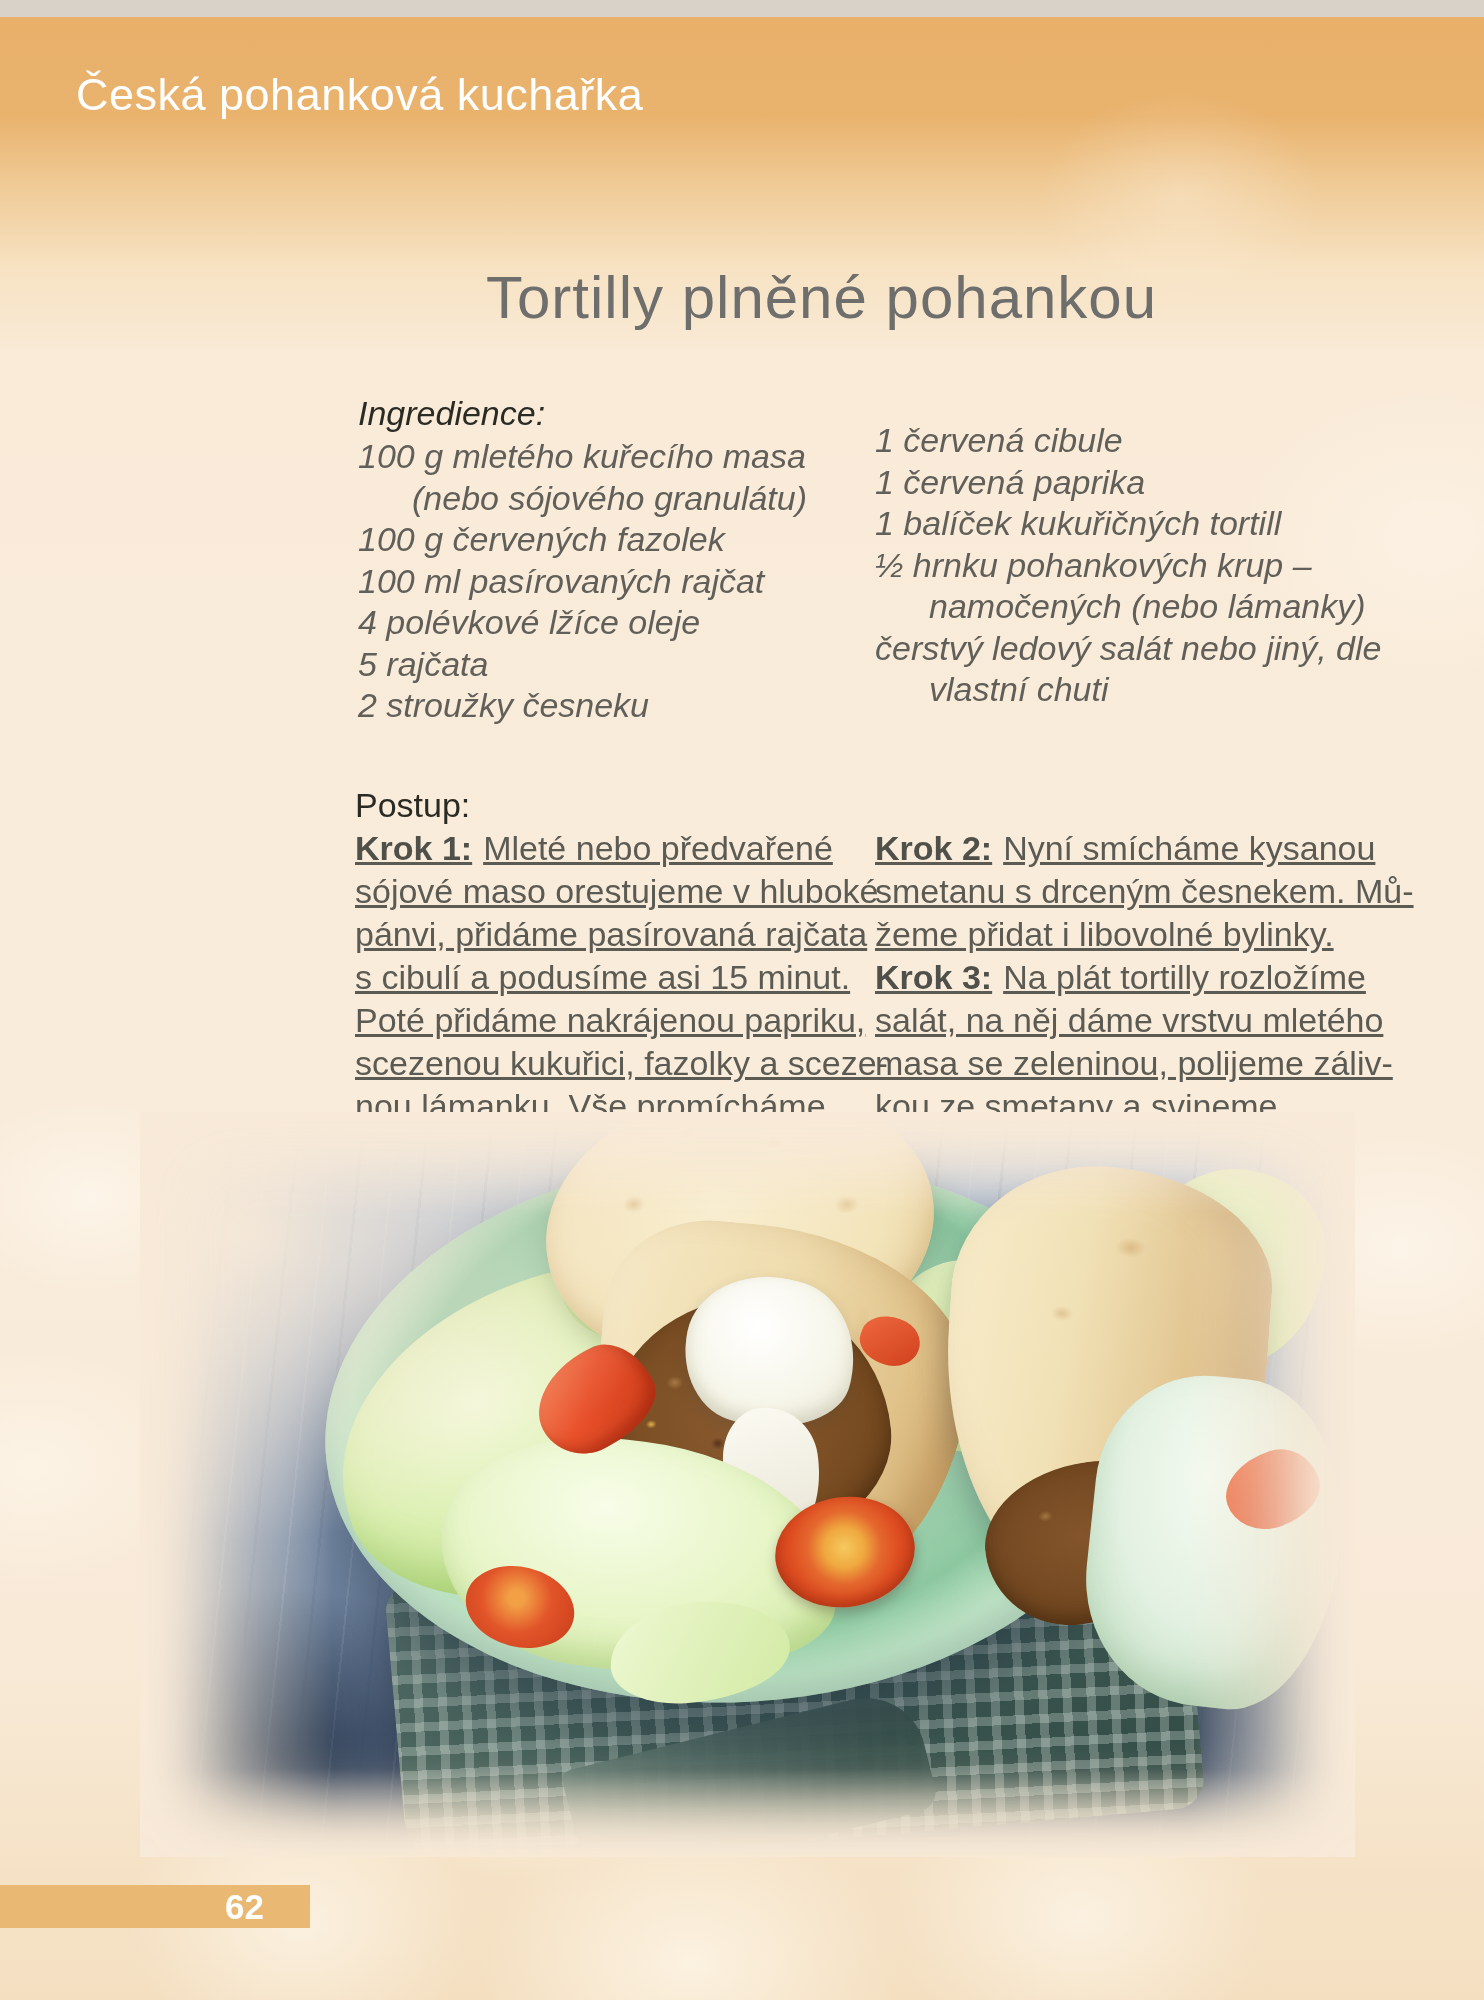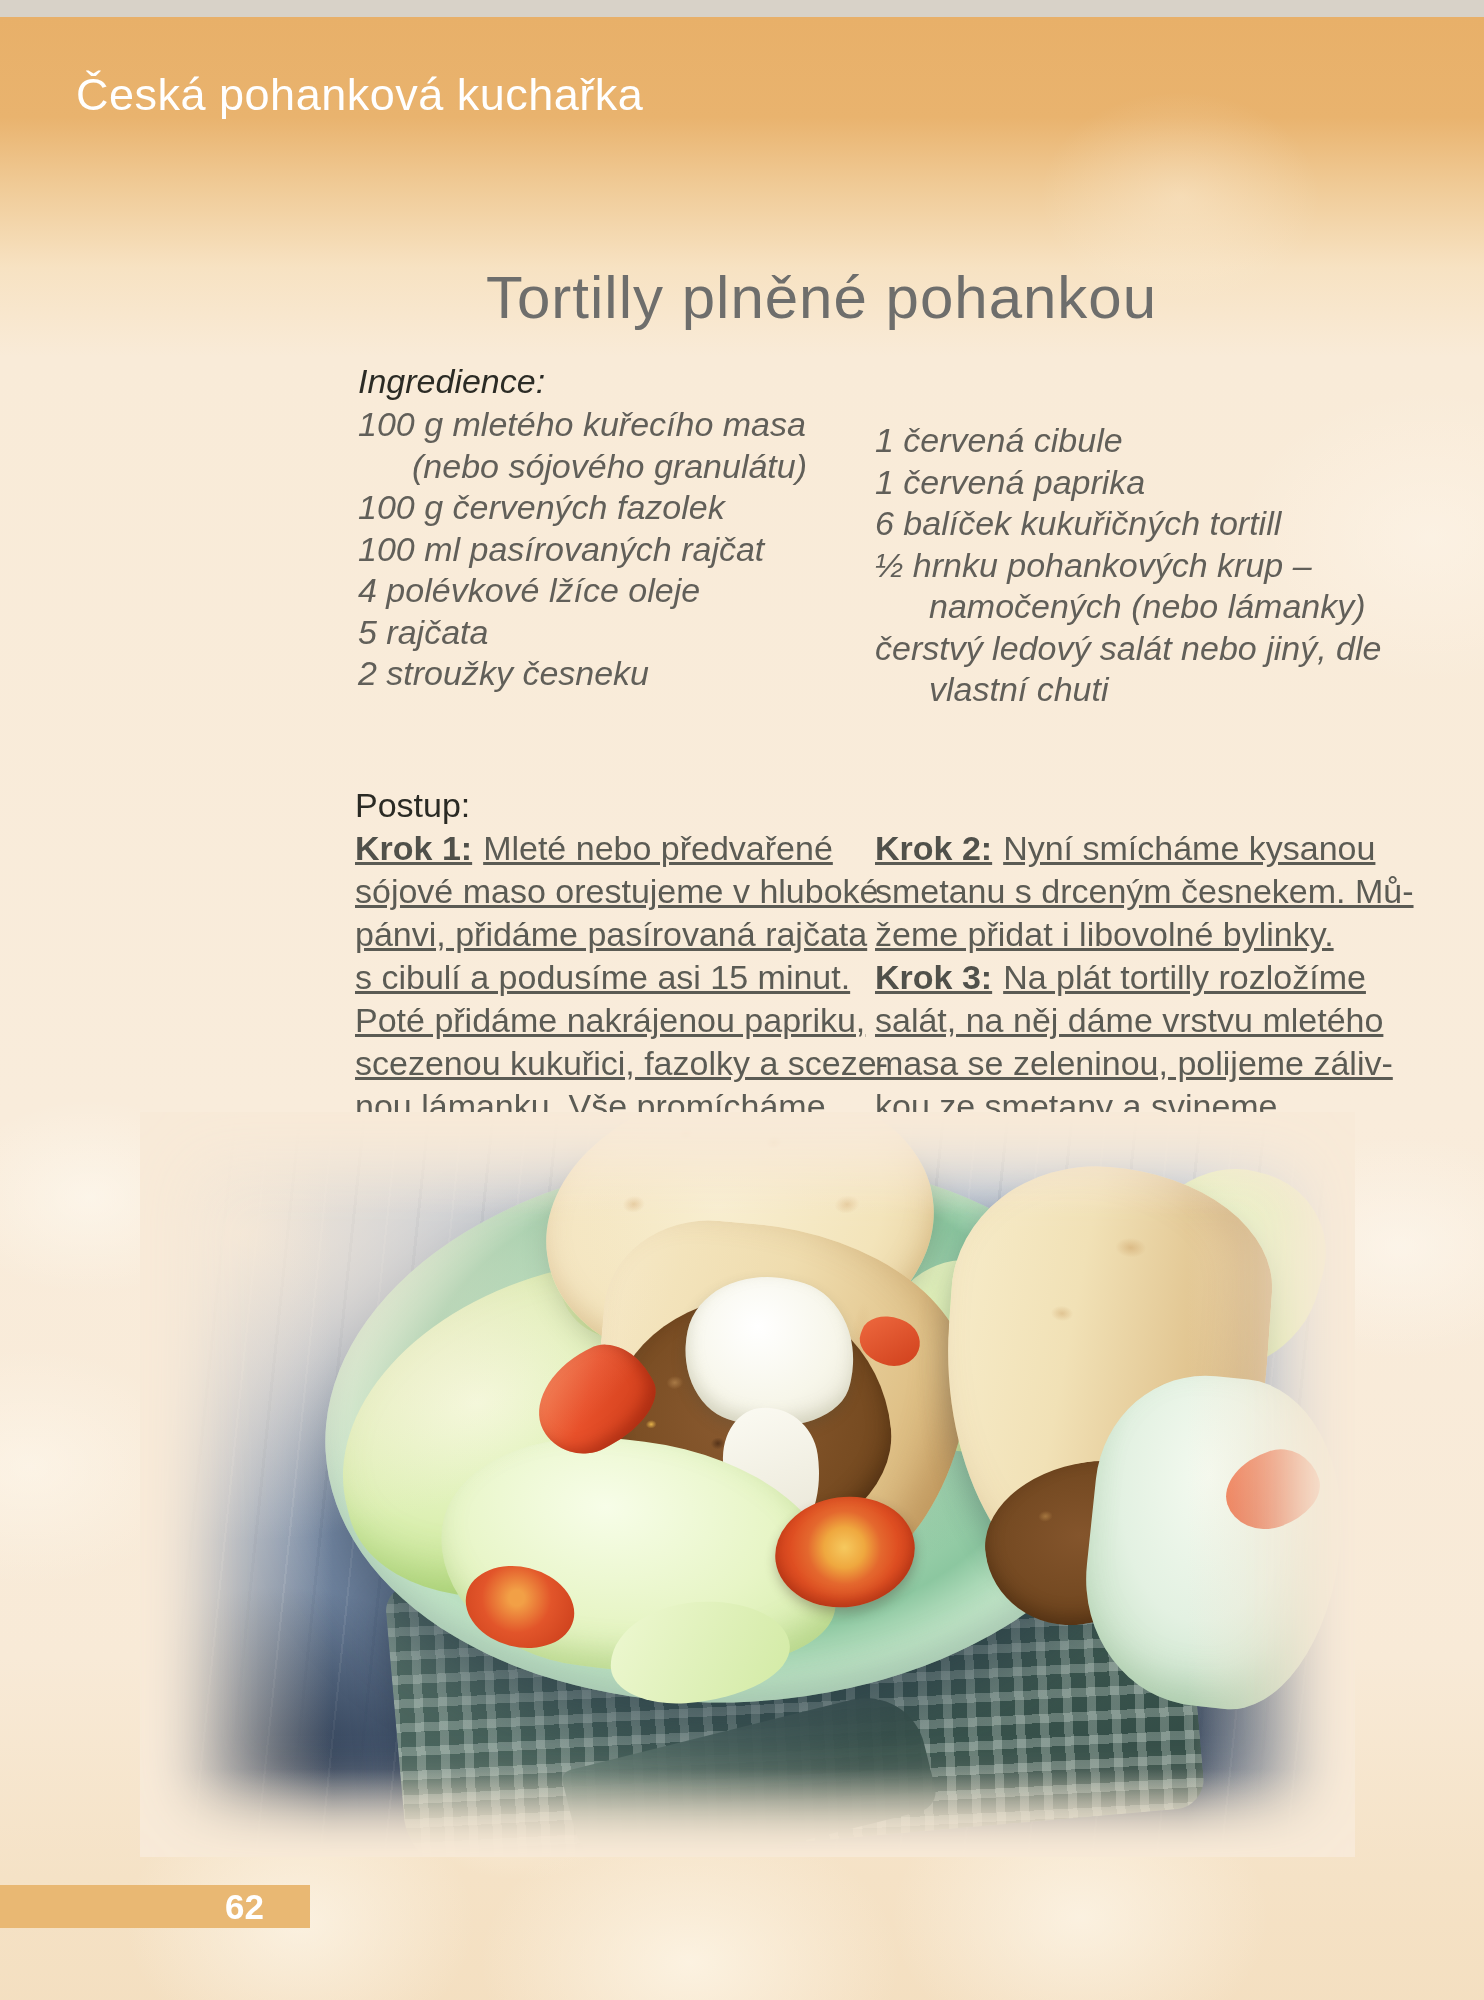--- a/index.html
+++ b/index.html
@@ -22,21 +22,21 @@
   .book-title{
     position:absolute; left:76px; top:52px; margin:0;
     font-size:45px; font-weight:400; letter-spacing:.5px; color:#ffffff;
   }
   .recipe-title{
     position:absolute; left:486px; top:246px; margin:0;
     font-size:60px; font-weight:400; letter-spacing:1px; color:#6e6e6c;
   }
   
   .ing-col{position:absolute; font-style:italic; font-size:34px; line-height:41.5px; color:#615f59;}
-  .ing-left{left:358px; top:341px; width:520px;}
+  .ing-left{left:358px; top:373px; width:520px;}
   .ing-right{left:875px; top:403px; width:560px;}
   .ing-heading{font-style:italic; color:#2b2b25; line-height:46px;}
   .ing.ind{padding-left:54px;}
   
   .steps-col{position:absolute; font-size:34px; line-height:43px; color:#5b5b54;}
   .steps-left{left:355px; top:766px; width:560px;}
   .steps-right{left:875px; top:810px; width:580px;}
   .steps-heading{color:#2a2a24; line-height:44px;}
   .step{margin:0;text-decoration:underline;}
   .krok{font-weight:700; color:#50504a; margin-right:11px;}
@@ -189,21 +189,21 @@
     <div class="ing">100 g červených fazolek</div>
     <div class="ing">100 ml pasírovaných rajčat</div>
     <div class="ing">4 polévkové lžíce oleje</div>
     <div class="ing">5 rajčata</div>
     <div class="ing">2 stroužky česneku</div>
   </div>
 
   <div class="ing-col ing-right">
     <div class="ing">1 červená cibule</div>
     <div class="ing">1 červená paprika</div>
-    <div class="ing">6 balíček kukuřičných tortill</div>
+    <div class="ing">1 balíček kukuřičných tortill</div>
     <div class="ing">½ hrnku pohankových krup –</div>
     <div class="ing ind">namočených (nebo lámanky)</div>
     <div class="ing">čerstvý ledový salát nebo jiný, dle</div>
     <div class="ing ind">vlastní chuti</div>
   </div>
 
   <div class="steps-col steps-left">
     <div class="steps-heading">Postup:</div>
     <p class="step"><b class="krok">Krok 1:</b><span class="lines">Mleté nebo předvařené
 sójové maso orestujeme v hluboké

